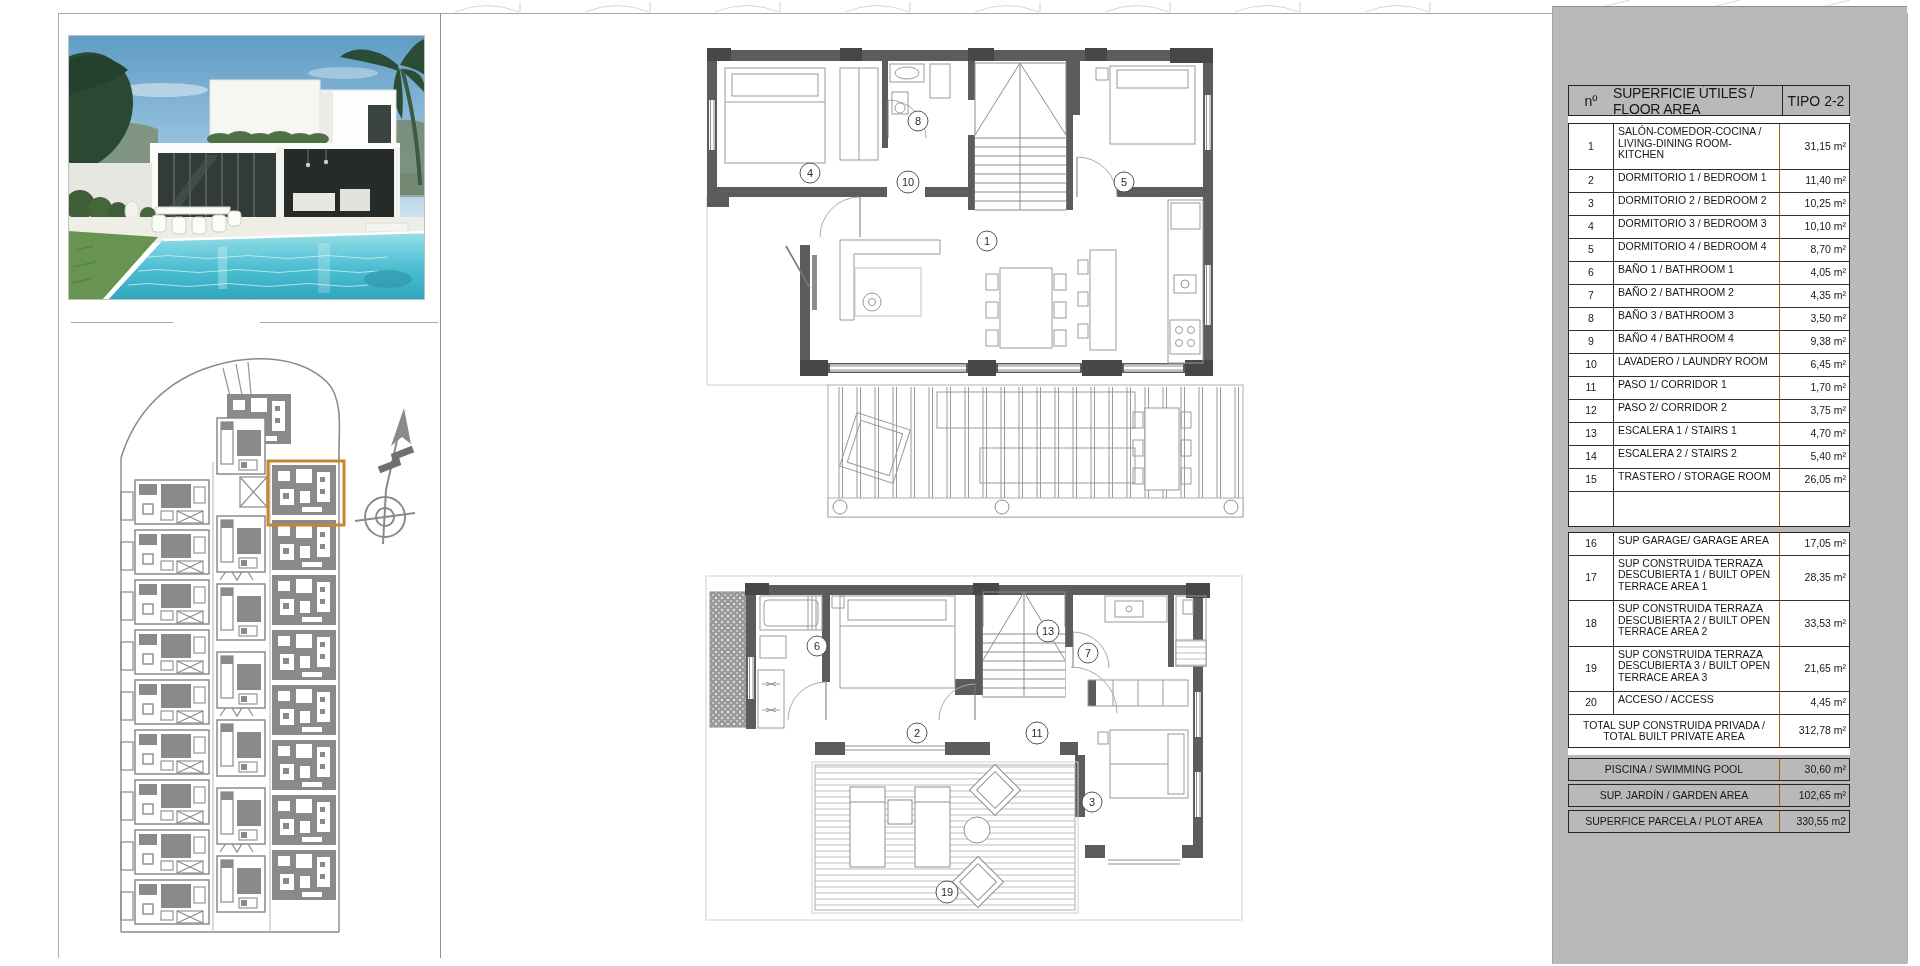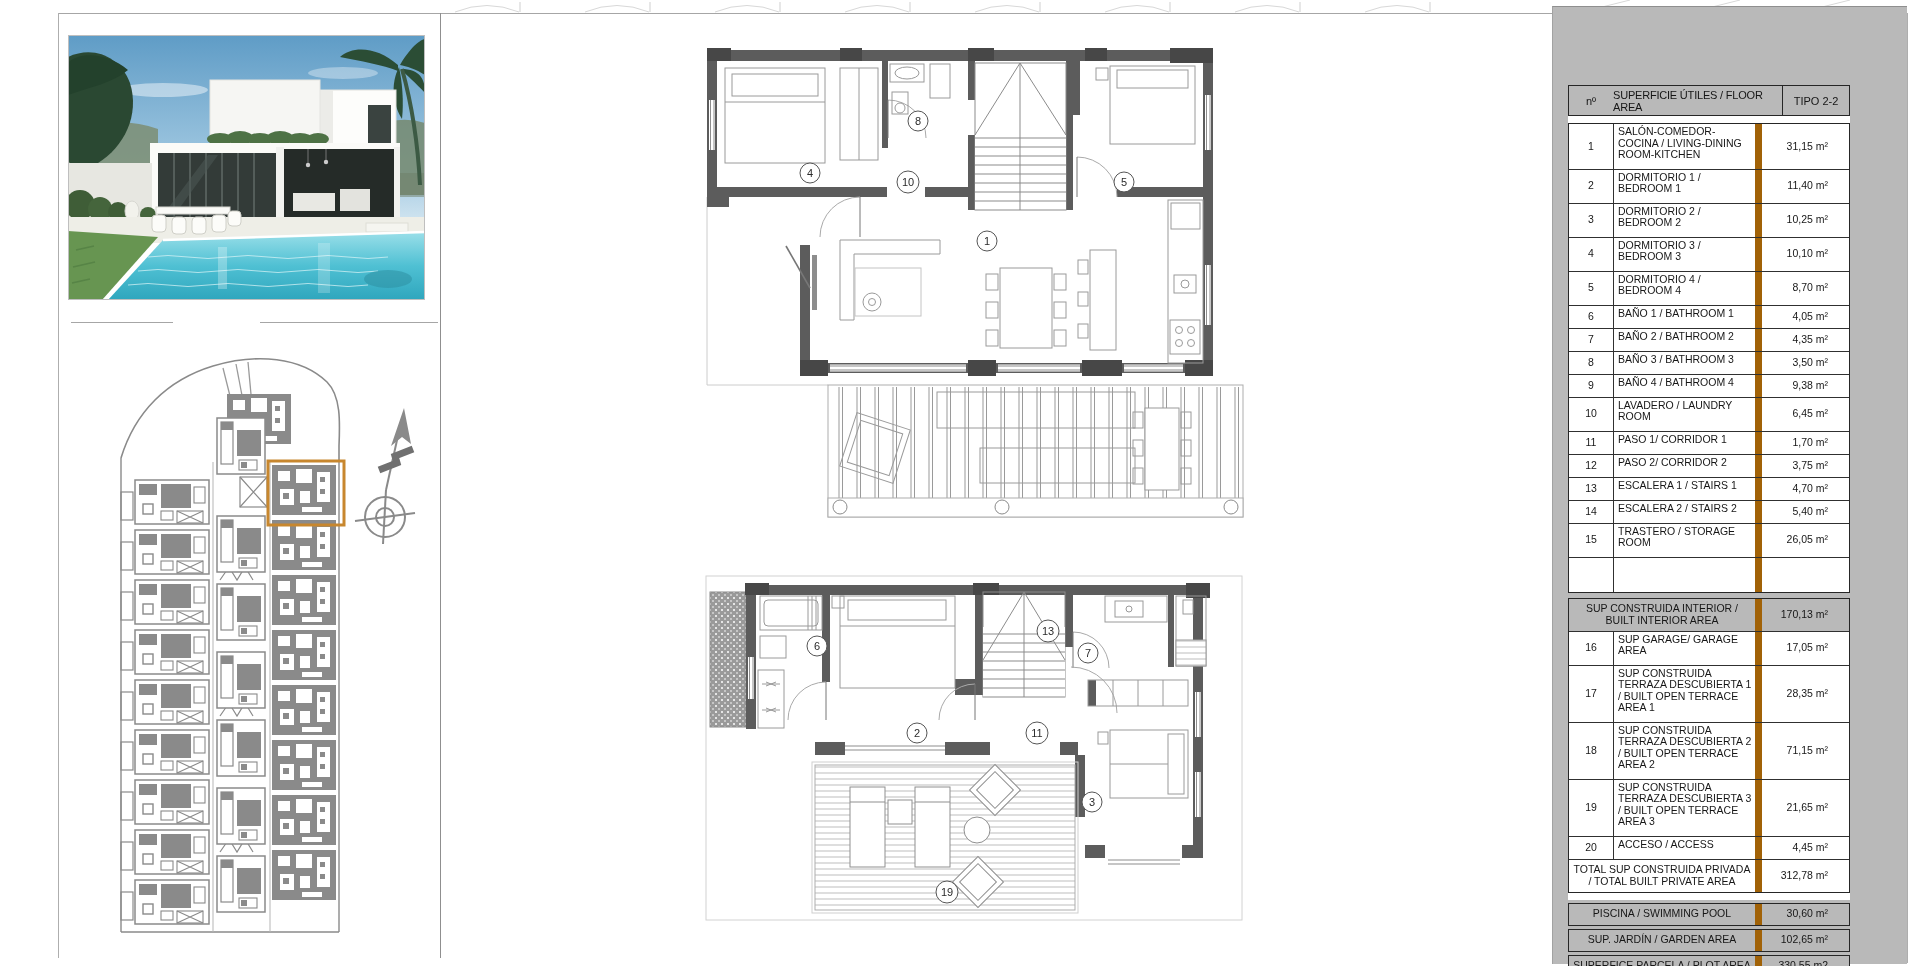--- a/index.html
+++ b/index.html
@@ -7,30 +7,30 @@
        font-family:"Liberation Sans",sans-serif;color:#161616}
   .abs{position:absolute}
   .vline{position:absolute;width:1px;background:#aeaeae}
   .hline{position:absolute;height:1px;background:#a6a6a6}
 
   
   #panel{position:absolute;left:1552px;top:6px;width:354px;height:957px;
          background:#b9b9b9;border-top:1px solid #8f8f8f;border-left:1px solid #a2a2a2}
   #tablewrap{position:absolute;left:15px;top:78px;width:282px}
   .tbl{border:1.5px solid #262626;background:#fff}
-  .thead{display:flex;background:#b9b9b9;height:29px;font-size:11px}
+  .thead{display:flex;background:#b9b9b9;height:29px;font-size:14px}
   .h-num{width:44px;display:flex;align-items:center;justify-content:center}
   .h-label{flex:1;display:flex;align-items:center;justify-content:center;letter-spacing:-.2px}
   .h-type{width:66px;border-left:1.3px solid #262626;display:flex;align-items:center;justify-content:center}
   .trow{display:flex;background:#fff;border-top:1px solid #303030;font-size:10.5px;line-height:11.5px;min-height:22px}
   .trow:first-child{border-top:none}
   .c-num{width:44px;border-right:1px solid #303030;display:flex;align-items:center;justify-content:center;flex:none}
   .c-label{flex:1;display:flex;align-items:center;padding:2px 2px 8px 4px}
   .c-span{flex:1;display:flex;align-items:center;justify-content:center;text-align:center;padding:2px 4px}
-  .c-val{width:66px;border-left:7px solid #a16207;display:flex;align-items:center;justify-content:flex-end;padding-right:21px;flex:none;white-space:nowrap}
+  .c-val{width:66px;border-left:1px solid #a16207;display:flex;align-items:center;justify-content:flex-end;padding-right:3px;flex:none;white-space:nowrap}
   .trow.empty{min-height:34px}
   .trow.section{background:#b9b9b9;min-height:32px}
   .trow.total{background:#fff;min-height:32px}
   .gap-white{height:7px;background:#fff}
   .gap-gray{height:5px}
   .sumbox{border:1.5px solid #262626;margin-top:3px}
   .sumbox .trow{border-top:none;background:#b9b9b9;min-height:21px}
 
   
   svg text.rlt{font-family:"Liberation Sans",sans-serif;font-size:11px;fill:#2b2b2b}
@@ -683,38 +683,34 @@
           <div class="c-val">26,05 m²</div>
         </div>
         <div class="trow empty">
           <div class="c-num"></div>
           <div class="c-label"></div>
           <div class="c-val"></div>
         </div>
       </div>
     <div class="gap-gray"></div>
     <div class="tbl">
-        <div class="trow section">
-          <div class="c-span">SUP CONSTRUIDA INTERIOR / BUILT INTERIOR AREA</div>
-          <div class="c-val">170,13 m²</div>
-        </div>
         <div class="trow">
           <div class="c-num">16</div>
           <div class="c-label">SUP GARAGE/ GARAGE AREA</div>
           <div class="c-val">17,05 m²</div>
         </div>
         <div class="trow">
           <div class="c-num">17</div>
           <div class="c-label">SUP CONSTRUIDA TERRAZA DESCUBIERTA 1 / BUILT OPEN TERRACE AREA 1</div>
           <div class="c-val">28,35 m²</div>
         </div>
         <div class="trow">
           <div class="c-num">18</div>
           <div class="c-label">SUP CONSTRUIDA TERRAZA DESCUBIERTA 2 / BUILT OPEN TERRACE AREA 2</div>
-          <div class="c-val">71,15 m²</div>
+          <div class="c-val">33,53 m²</div>
         </div>
         <div class="trow">
           <div class="c-num">19</div>
           <div class="c-label">SUP CONSTRUIDA TERRAZA DESCUBIERTA 3 / BUILT OPEN TERRACE AREA 3</div>
           <div class="c-val">21,65 m²</div>
         </div>
         <div class="trow">
           <div class="c-num">20</div>
           <div class="c-label">ACCESO / ACCESS</div>
           <div class="c-val">4,45 m²</div>

